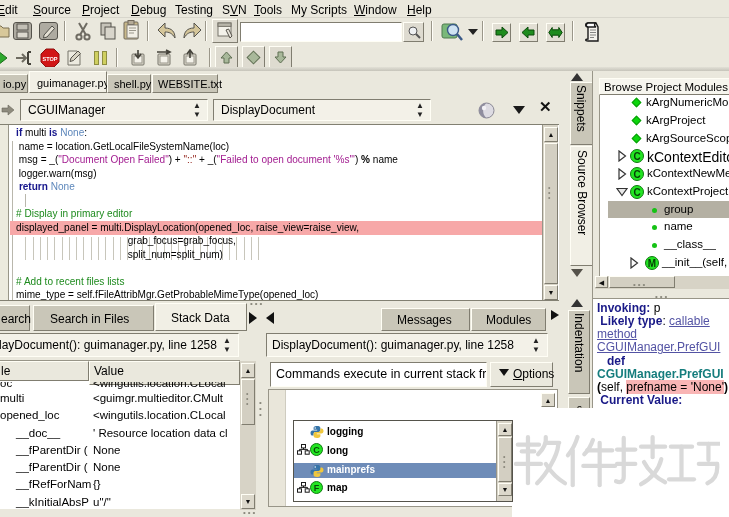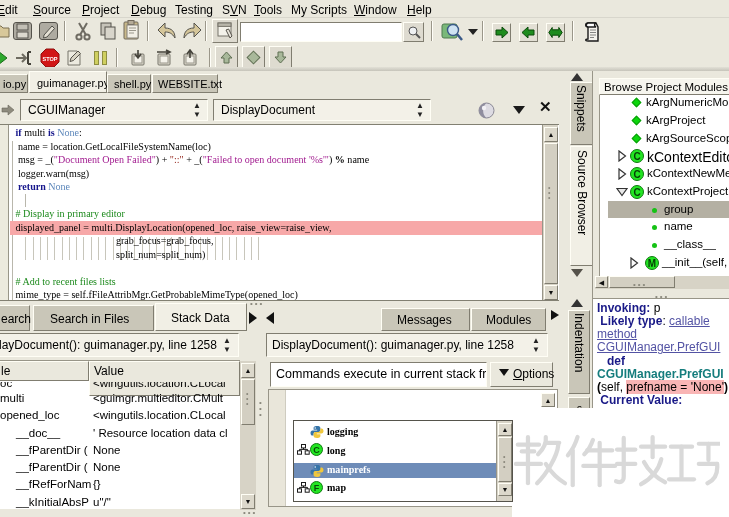--- a/index.html
+++ b/index.html
@@ -1,19 +1,19 @@
 <!DOCTYPE html>
 <html><head>
 <meta charset="utf-8">
 <style>
 * { margin:0; padding:0; box-sizing:border-box; }
 html,body { width:729px; height:517px; overflow:hidden; }
 body { font-family:"Liberation Sans",sans-serif; background:#eae8dd; position:relative; }
 .abs { position:absolute; }
-.mono { font-family:Liberation Serif, serif; }
+.mono { font-family:Liberation Sans, sans-serif; }
 .u { text-decoration:underline; }
 
 .raised { border-top:1px solid #fffef5; border-left:1px solid #fffef5; border-right:1px solid #807d70; border-bottom:1px solid #807d70; }
 .sunken { border:1px solid #807d70; border-bottom-color:#fffef5; border-right-color:#fffef5; }
 .sep { width:2px; border-left:1px solid #9b978a; border-right:1px solid #fffef8; }
 .kw { color:#16168c; font-weight:bold; }
 .cls { color:#5d87bb; }
 .str { color:#a21c90; }
 .str2 { color:#93251c; }
 .com { color:#1d8a1d; }
@@ -342,21 +342,21 @@
   <div class="abs raised" style="left:155px;top:1px;width:92px;height:28px;background:#f1efe5;font-size:12px;padding:7px 0 0 15px;">Stack Data</div>
   <div class="abs" style="left:249px;top:10px;width:0;height:0;border-top:6px solid transparent;border-bottom:6px solid transparent;border-left:8px solid #111;"></div>
 
   <div class="abs sunken" style="left:-6px;top:31px;width:245px;height:24px;background:#f3f1e8;">
     <span class="abs" style="left:4px;top:4px;font-size:12px;white-space:nowrap;">layDocument(): guimanager.py, line 1258</span>
     <span class="abs" style="left:228px;top:2px;font-size:8px;color:#222;">▲<br>▼</span>
   </div>
 
   <div class="abs" style="left:0;top:58px;width:240px;height:149px;background:#fff;border-top:1px solid #989588;overflow:hidden;">
     <div class="abs raised" style="left:-4px;top:0;width:93px;height:20px;background:#eae8dd;font-size:12px;padding:2px 0 0 4px;">le</div>
-    <div class="abs raised" style="left:89px;top:0;width:151px;height:35px;background:#eae8dd;font-size:12px;padding:2px 0 0 4px;">Value</div>
+    <div class="abs raised" style="left:89px;top:0;width:151px;height:24px;background:#eae8dd;font-size:12px;padding:2px 0 0 4px;">Value</div>
     <div id="stackrows">
         <div class="abs" style="left:0;top:21px;width:240px;height:10px;overflow:hidden;">
           <div class="abs" style="left:0px;top:-5px;font-size:11.5px;white-space:nowrap;">oc</div>
           <div class="abs" style="left:93px;top:-5px;font-size:11.5px;white-space:nowrap;">&lt;wingutils.location.CLocal</div>
         </div>
         <div class="abs" style="left:0px;top:31px;font-size:11.5px;white-space:nowrap;">multi</div>
         <div class="abs" style="left:93px;top:31px;font-size:11.5px;white-space:nowrap;">&lt;guimgr.multieditor.CMult</div>
         <div class="abs" style="left:0px;top:48.25px;font-size:11.5px;white-space:nowrap;">opened_loc</div>
         <div class="abs" style="left:93px;top:48.25px;font-size:11.5px;white-space:nowrap;">&lt;wingutils.location.CLocal</div>
         <div class="abs" style="left:16px;top:65.5px;font-size:11.5px;white-space:nowrap;">__doc__</div>

